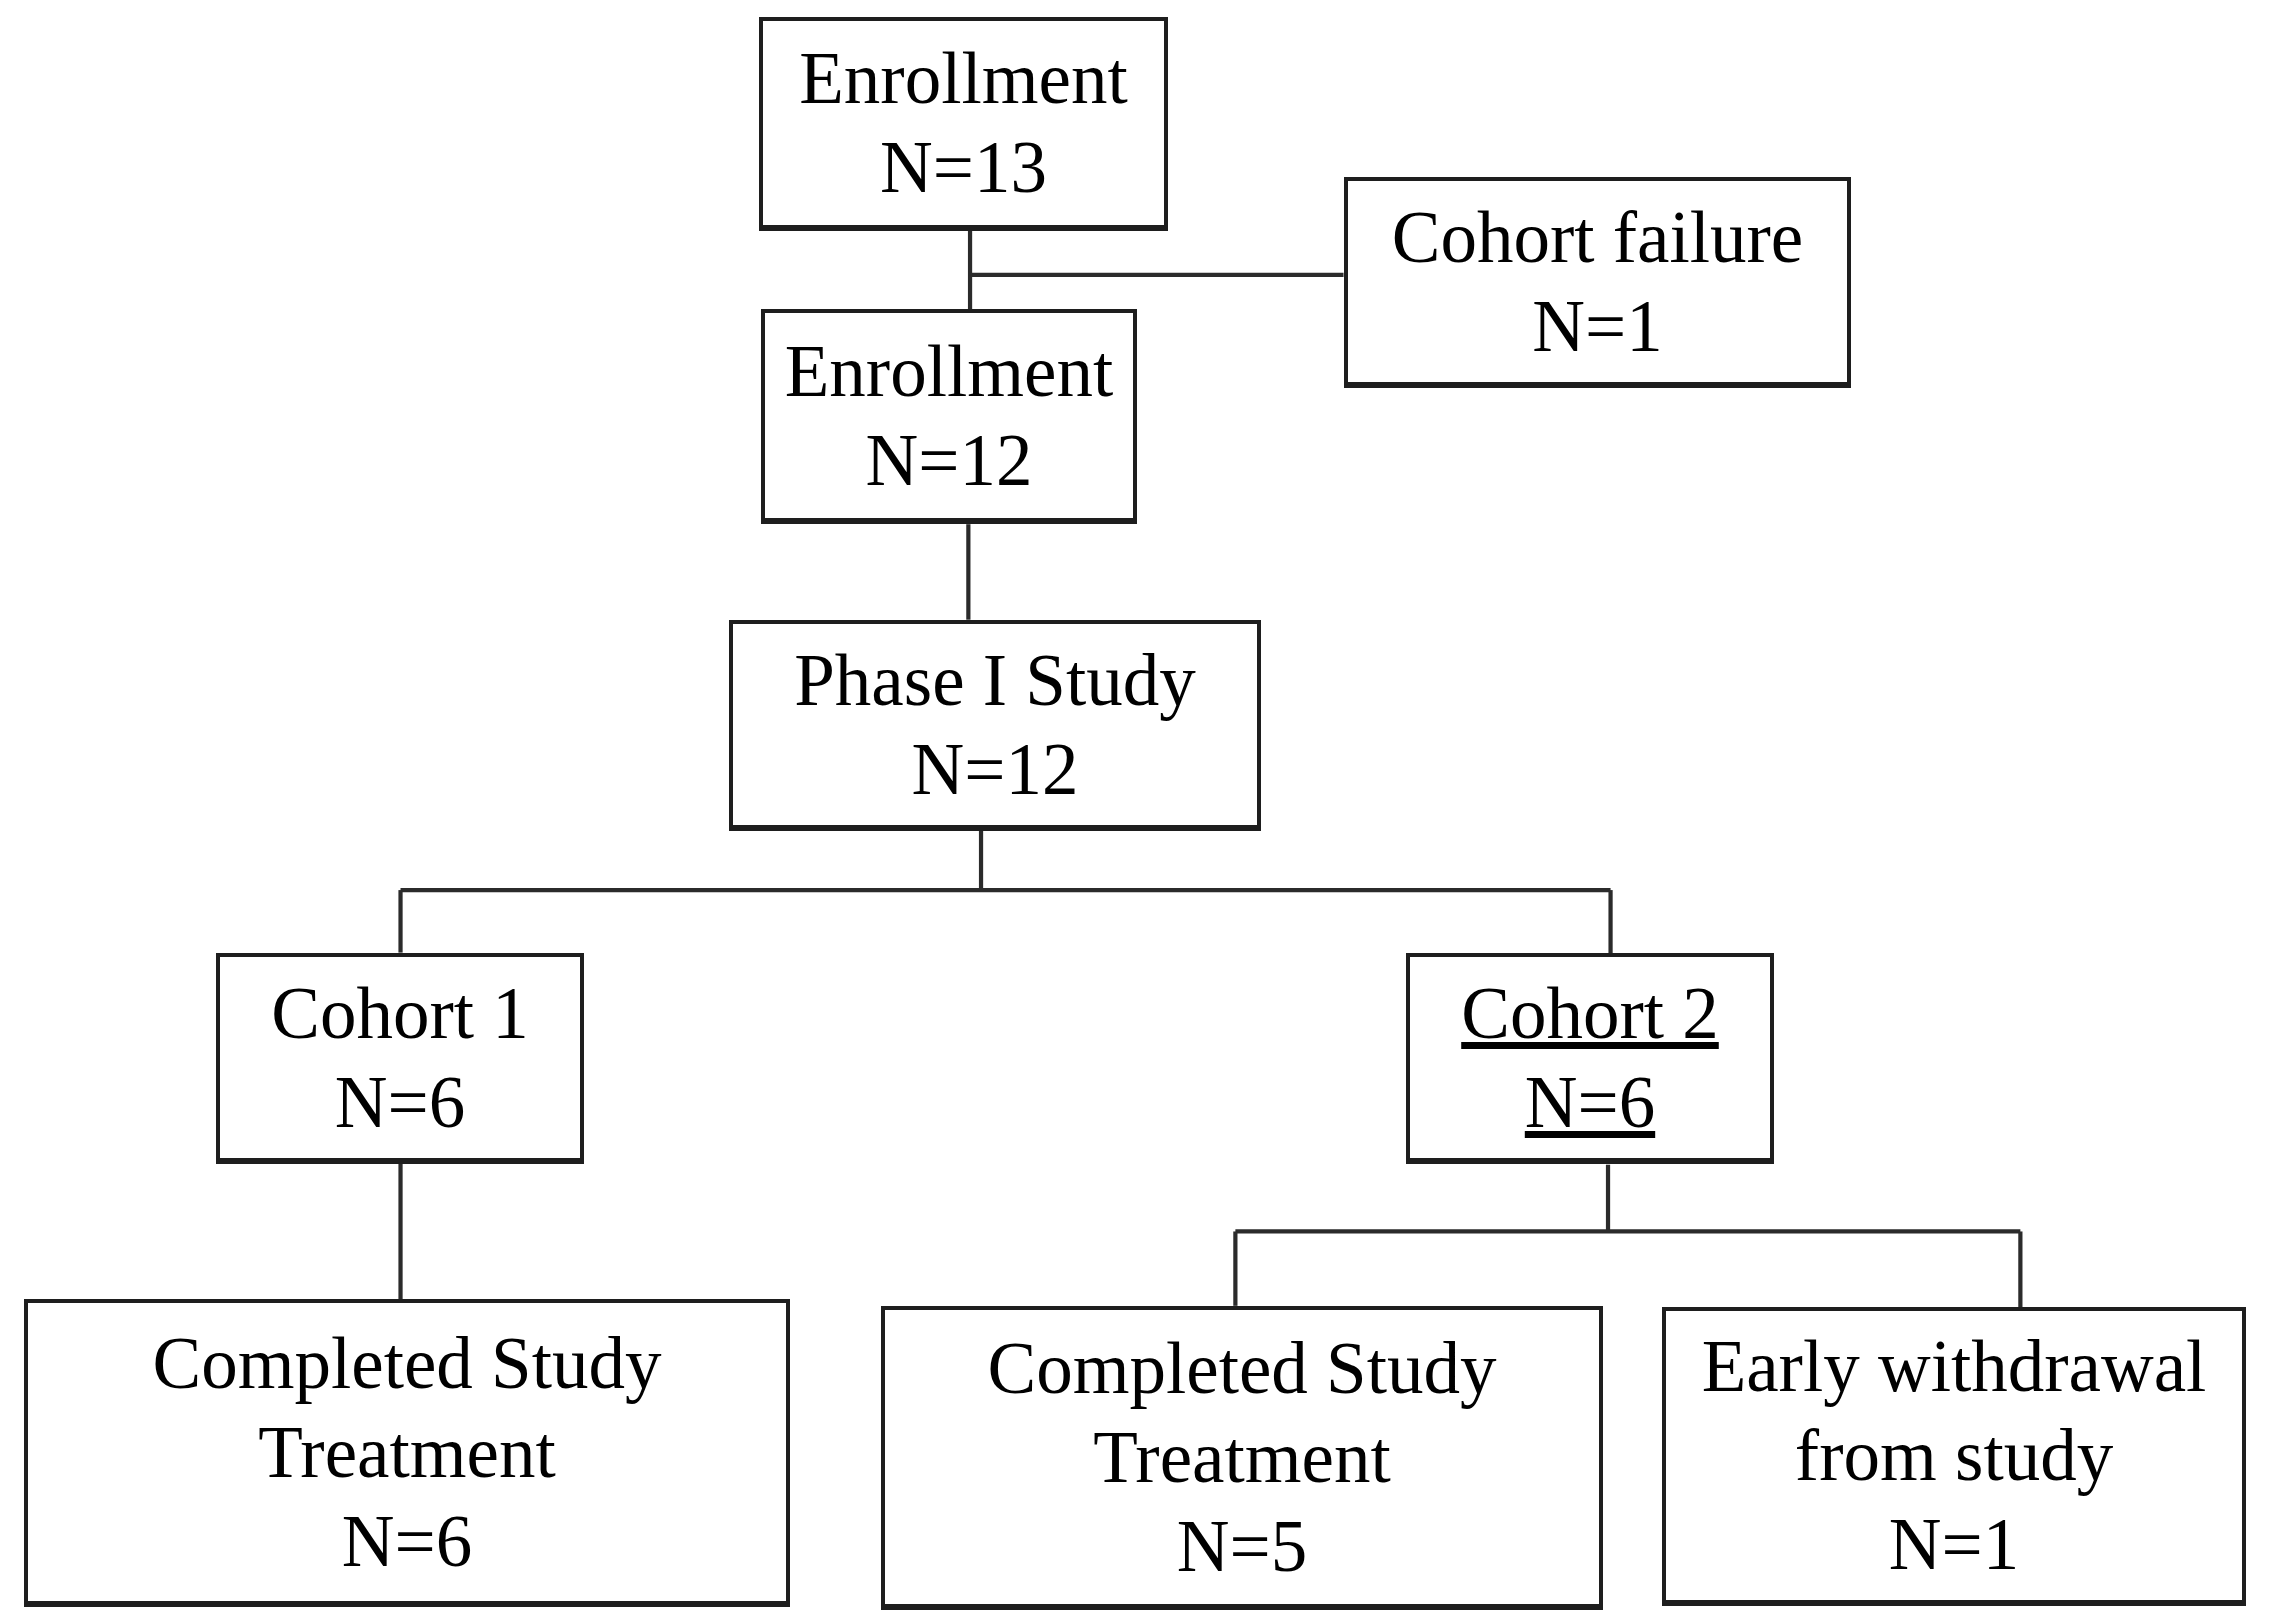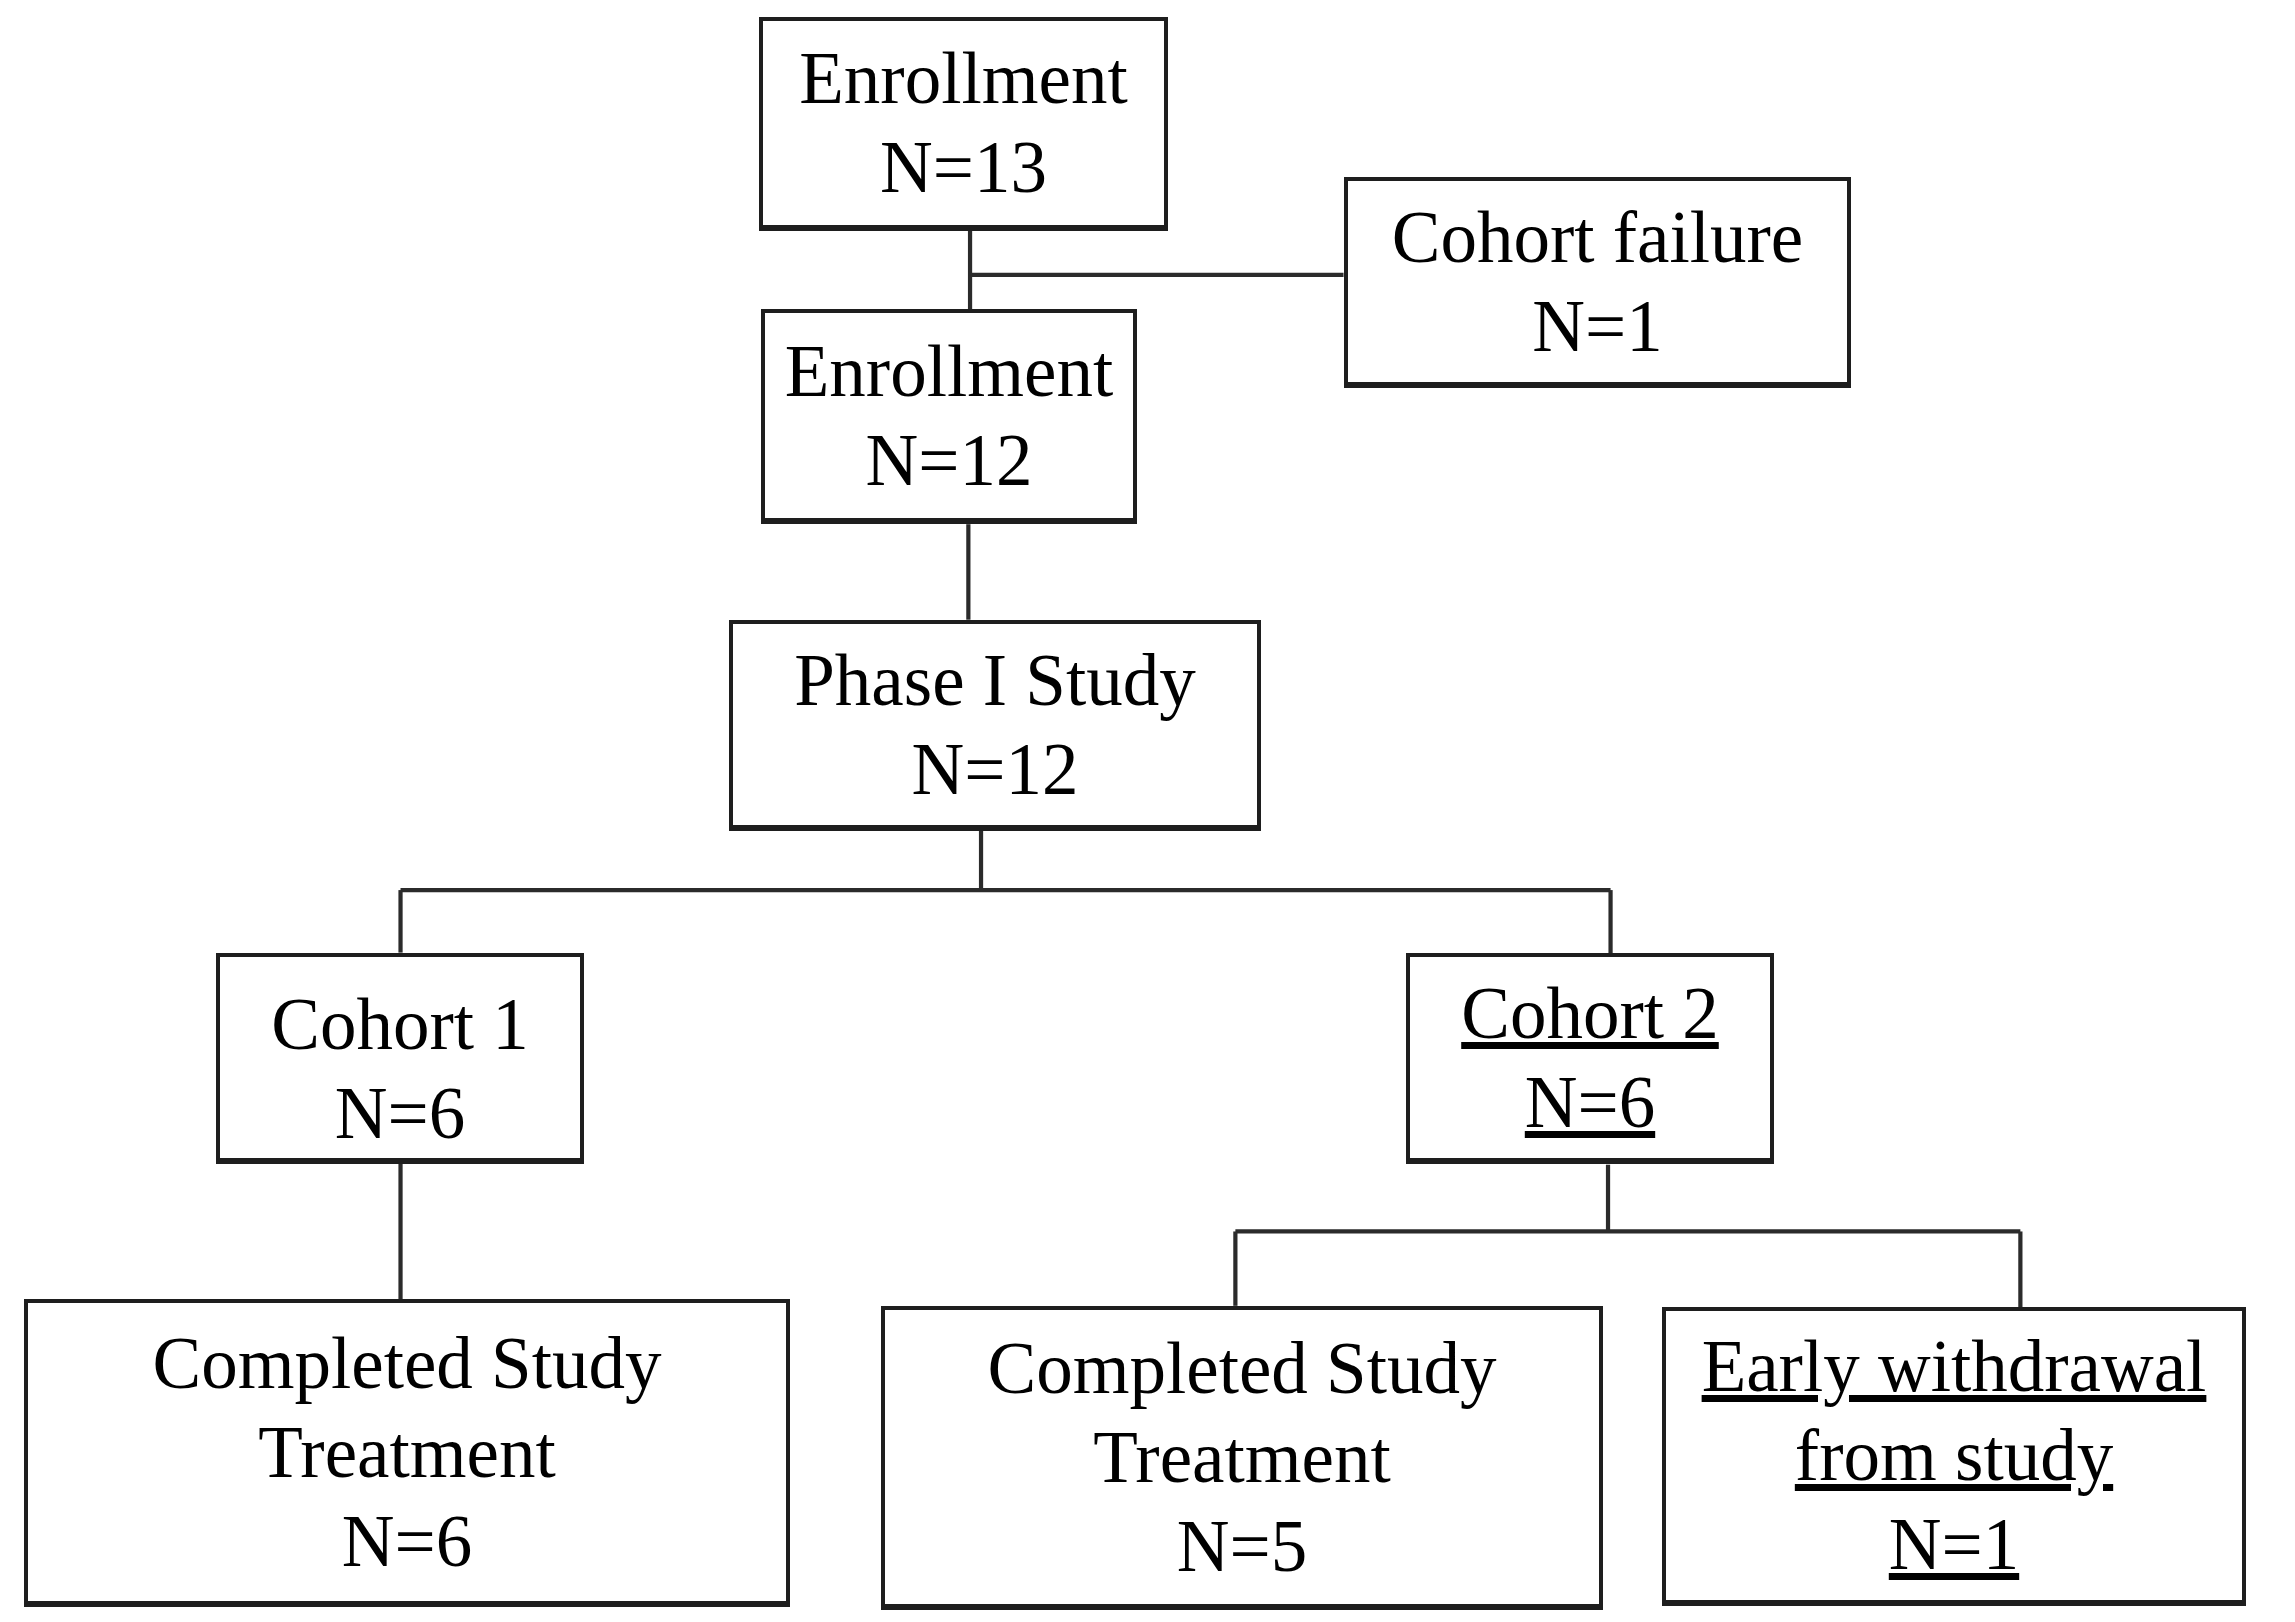--- a/index.html
+++ b/index.html
@@ -76,21 +76,21 @@
   <div class="box" style="left:761px; top:309px; width:376px; height:215px;">
     <div>Enrollment</div>
     <div>N=12</div>
   </div>
 
   <div class="box" style="left:729px; top:620px; width:532px; height:211px;">
     <div>Phase I Study</div>
     <div>N=12</div>
   </div>
 
-  <div class="box" style="left:216px; top:953px; width:368px; height:211px;justify-content:flex-end;">
+  <div class="box" style="left:216px; top:953px; width:368px; height:211px;">
     <div>Cohort 1</div>
     <div>N=6</div>
   </div>
 
   <div class="box" style="left:1406px; top:953px; width:368px; height:211px;text-decoration:underline;">
     <div>Cohort 2</div>
     <div>N=6</div>
   </div>
 
   <div class="box" style="left:24px; top:1299px; width:766px; height:308px;">
@@ -98,20 +98,20 @@
     <div>Treatment</div>
     <div>N=6</div>
   </div>
 
   <div class="box" style="left:881px; top:1306px; width:722px; height:304px;">
     <div>Completed Study</div>
     <div>Treatment</div>
     <div>N=5</div>
   </div>
 
-  <div class="box" style="left:1662px; top:1307px; width:584px; height:299px;text-decoration:underline;">
+  <div class="box" style="left:1662px; top:1307px; width:584px; height:299px;">
     <div>Early withdrawal</div>
     <div>from study</div>
     <div>N=1</div>
   </div>
 
 </div>
 
 
 </body></html>

